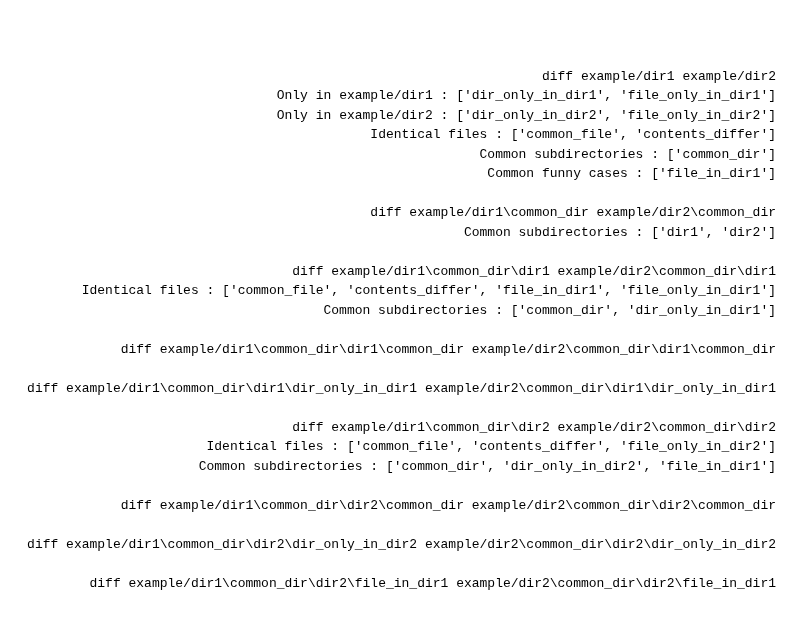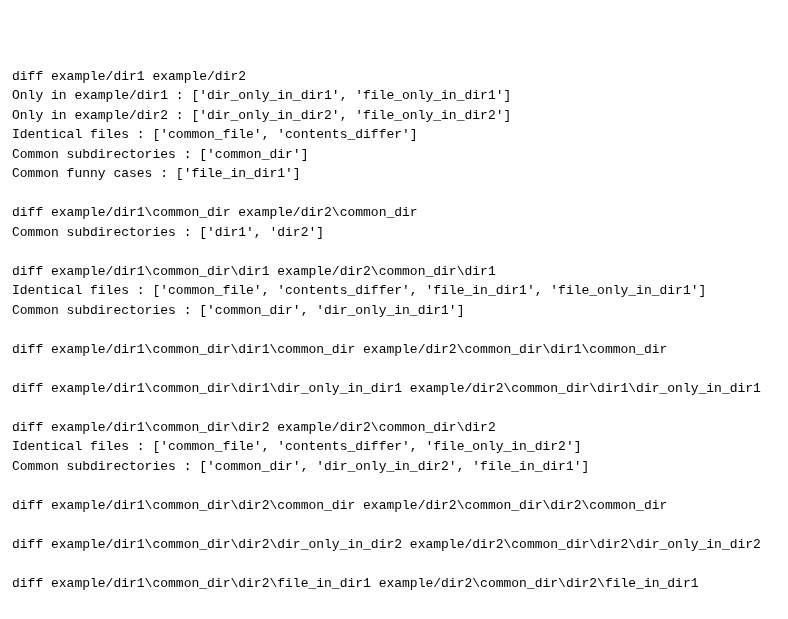--- a/index.html
+++ b/index.html
@@ -1,18 +1,19 @@
 <!DOCTYPE html>
 <html><head>
   <meta charset="utf-8">
   <style>
     * {
       margin: 0;
       padding: 0;
       box-sizing: border-box;
+      text-align: right;
     }
     body {
       font-family: "Courier New", Courier, monospace;
       font-size: 13px;
       line-height: 1.5;
       color: #000;
       background: #fff;
       padding: 8px 12px;
       white-space: pre;
       width: 788px;

